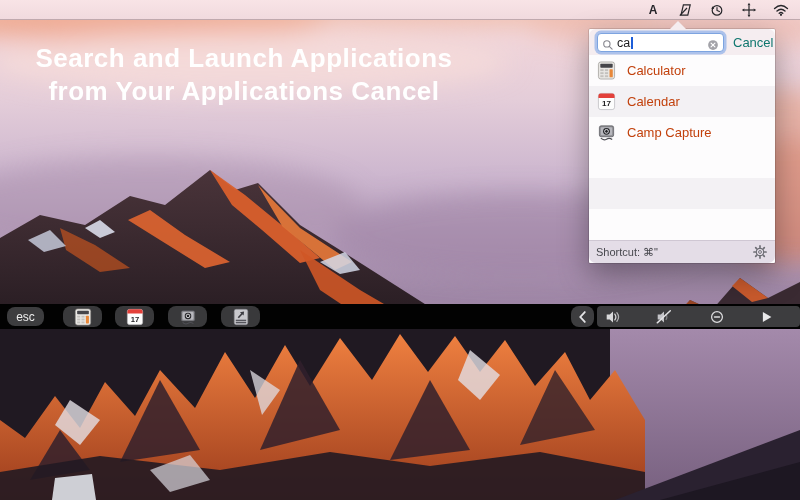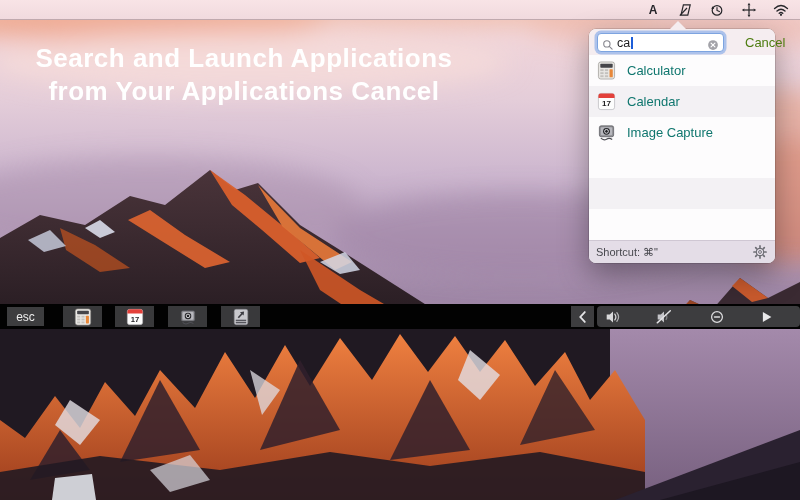--- a/index.html
+++ b/index.html
@@ -17,47 +17,47 @@
     display:flex; justify-content:flex-end; align-items:center; gap:14px; padding-right:10px; }
   .menu-icon { width:18px; height:16px; display:flex; align-items:center; justify-content:center; }
   .menu-icon svg { width:16px; height:16px; }
 
   
   .headline { position:absolute; left:14px; top:42px; width:460px; z-index:2;
     color:#ffffff; font-weight:bold; font-size:26px; line-height:33px; text-align:center; letter-spacing:.5px; }
 
   
   .popover { position:absolute; left:589px; top:29px; width:186px; height:234px; z-index:7;
-    background:#fdfcfd; border-radius:7px; box-shadow:0 0 0 .5px rgba(0,0,0,.25), 0 12px 30px rgba(0,0,0,.35); }
+    background:#fdfcfd; border-radius:1px; box-shadow:0 0 0 .5px rgba(0,0,0,.25), 0 12px 30px rgba(0,0,0,.35); }
   .popover .arrow { position:absolute; top:-8px; left:81px; width:0; height:0;
     border-left:8px solid transparent; border-right:8px solid transparent; border-bottom:8px solid #f5edf0; }
   .pop-header { position:relative; height:26px; background:#f5edf0; border-radius:7px 7px 0 0; }
   .search-field { position:absolute; left:8px; top:4px; width:127px; height:19px; background:#ffffff;
     border:1px solid #7da4e0; border-radius:4px; box-shadow:0 0 0 2.5px rgba(101,152,230,.5);
     display:flex; align-items:center; padding:0 4px; }
   .search-field .mag { width:12px; height:12px; flex:0 0 auto; }
   .search-text { font-size:12.5px; color:#1c1c1e; margin-left:3px; }
   .caret { display:inline-block; width:1.5px; height:12px; background:#1c5dd8; margin-left:1px; vertical-align:middle; }
   .clear-btn { margin-left:auto; width:12px; height:12px; }
-  .cancel-label { position:absolute; left:156px; top:0; height:26px; display:flex; align-items:center;
-    font-size:13px; color:#4d7c0f; }
+  .cancel-label { position:absolute; left:144px; top:0; height:26px; display:flex; align-items:center;
+    font-size:13px; color:#0f766e; }
   .result-list { height:185px; display:flex; flex-direction:column; overflow:hidden; }
   .result-row { flex:1; display:flex; align-items:center; padding-left:8px; }
   .result-row.alt { background:#f3f1f4; }
   .result-row .app-ico { width:19px; height:19px; flex:0 0 auto; }
-  .result-row .app-label { margin-left:11px; font-size:13px; color:#0f766e; }
+  .result-row .app-label { margin-left:11px; font-size:13px; color:#c2410c; }
   .pop-footer { position:relative; height:23px; background:#e4dde7; border-top:1px solid #cfc7d3;
     border-radius:0 0 7px 7px; display:flex; align-items:center; padding:0 7px; }
   .shortcut-label { font-size:11px; color:#48484e; }
   .gear-btn { margin-left:auto; width:16px; height:16px; background:none; border:none; padding:0; cursor:default; }
   .gear-btn svg { width:16px; height:16px; display:block; }
 
   
   .touch-bar { position:absolute; left:0; top:304px; width:800px; height:25px; background:#020202; z-index:5; }
-  .tb-btn { position:absolute; top:3px; height:19px; border-radius:0; background:#3d3d3f;
+  .tb-btn { position:absolute; top:3px; height:19px; border-radius:8px; background:#3d3d3f;
     display:flex; align-items:center; justify-content:center; }
   .tb-esc { left:7px; width:37px; color:#ededed; font-size:12px; }
   .tb-app { top:2px; height:21px; width:39px; background:#39393b; }
   .tb-app svg { width:18px; height:18px; }
   .tb-chevron { top:2px; left:571px; width:23px; height:21px; }
   .tb-controls { position:absolute; top:2px; left:597px; width:203px; height:21px; background:#3d3d3f; border-radius:4px; }
   .tb-ctl { position:absolute; top:1.5px; width:18px; height:18px; }
   .tb-ctl svg, .tb-chevron svg { width:18px; height:18px; }
 </style>
 </head>
@@ -295,21 +295,21 @@
       <div class="result-row alt">
         <span class="app-ico"><svg width="19" height="19">
               <use href="#sym-calendar"></use>
             </svg></span>
         <span class="app-label">Calendar</span>
       </div>
       <div class="result-row">
         <span class="app-ico"><svg width="19" height="19">
               <use href="#sym-imagecapture"></use>
             </svg></span>
-        <span class="app-label">Image Capture</span>
+        <span class="app-label">Camp Capture</span>
       </div>
       <div class="result-row"></div>
       <div class="result-row alt"></div>
       <div class="result-row"></div>
     </div>
 
     <div class="pop-footer">
       <span class="shortcut-label">Shortcut: ⌘"</span>
       <button class="gear-btn">
           <svg>

